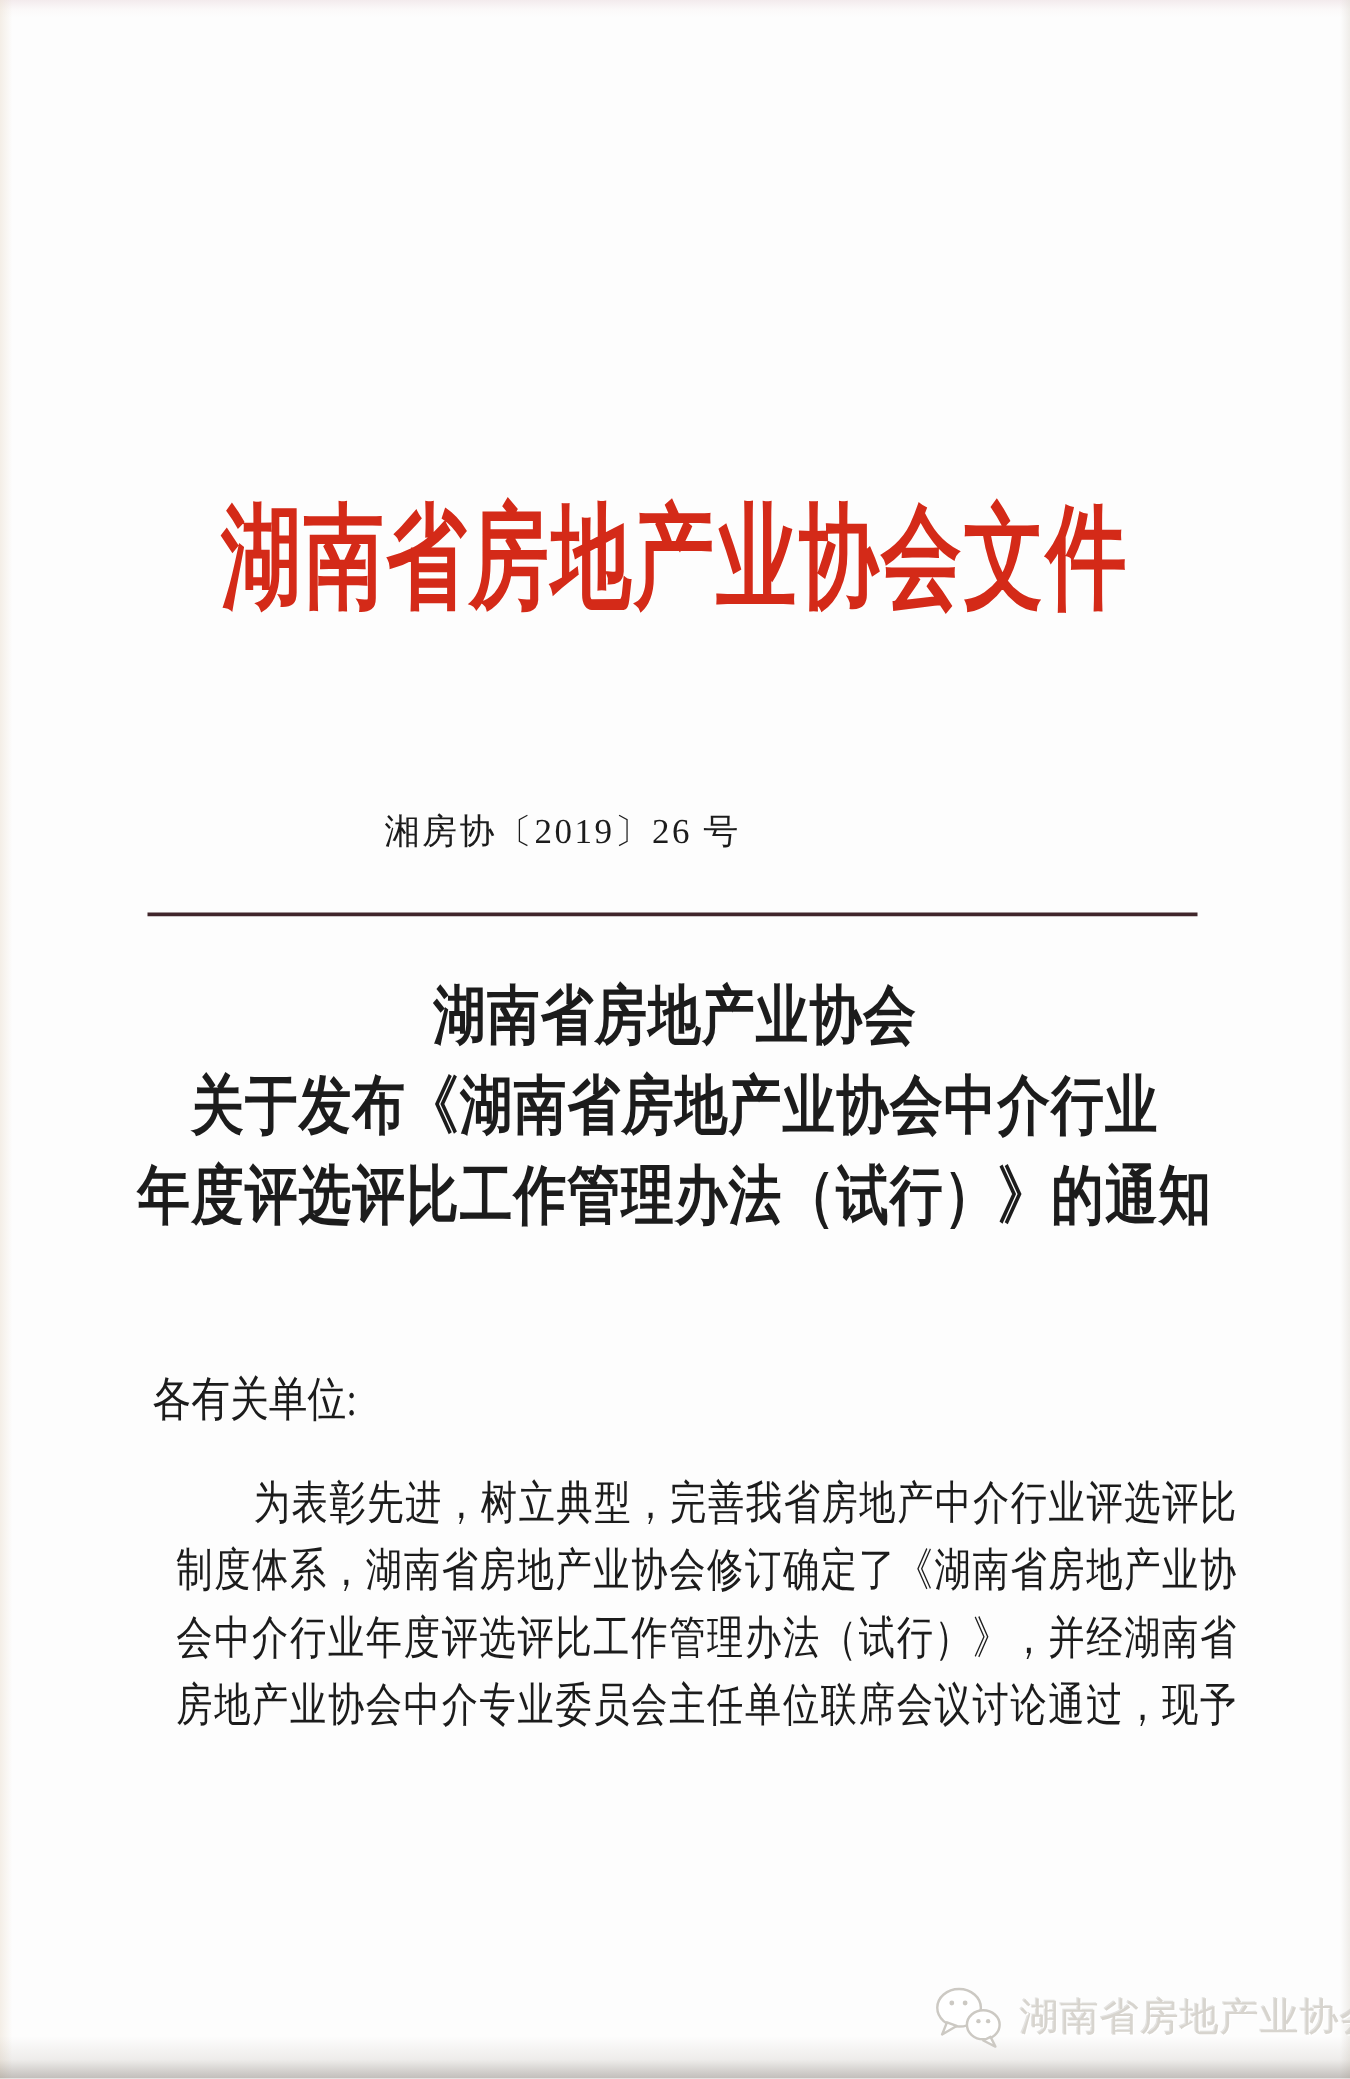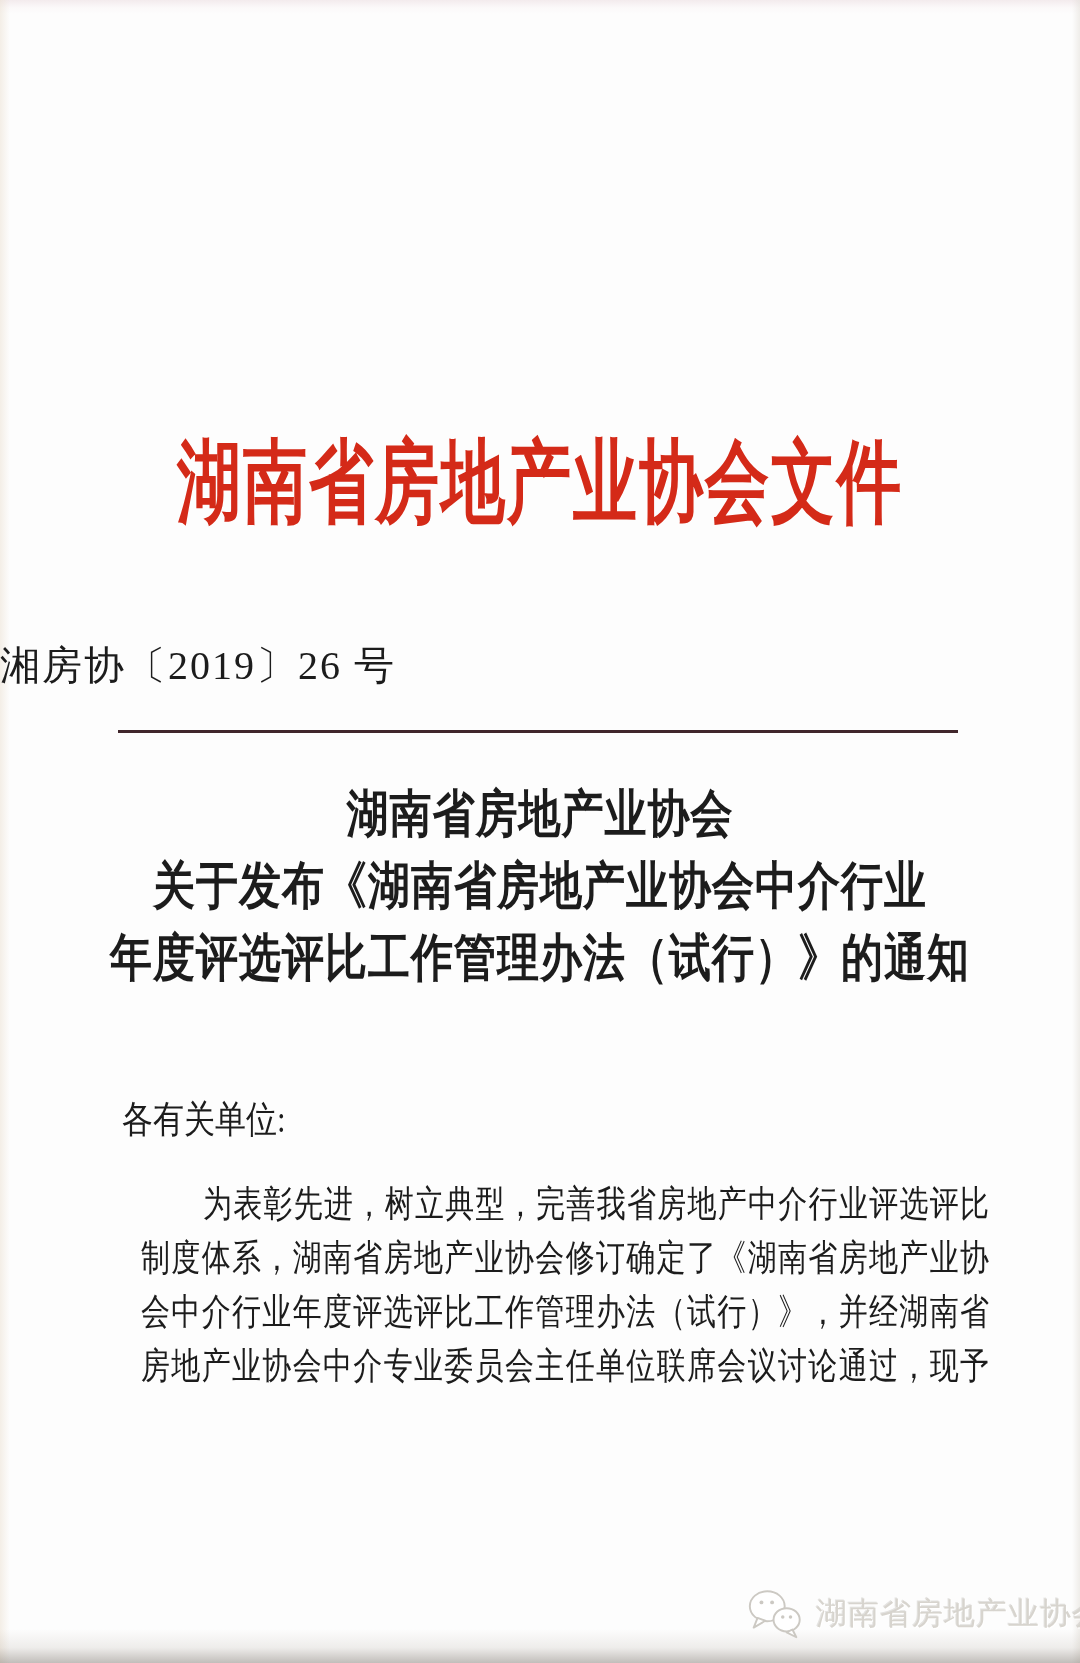--- a/index.html
+++ b/index.html
@@ -50,21 +50,22 @@
     display: inline-block;
     transform: scaleY(1.42);
     transform-origin: 50% 50%;
   }
 
   .doc-number {
     position: absolute;
     left: 0; top: 638px;
     width: 900px; height: 56px;
     line-height: 56px;
-    font-size: 40px;
+    text-align: center;
+    font-size: 28px;
     letter-spacing: 2px;
   }
 
   .separator {
     position: absolute;
     left: 118px; top: 722px;
     width: 840px; height: 3px;
     border: none;
   }
 
@@ -133,21 +134,21 @@
 </head>
 <body>
 
 <div class="page">
 
   <div class="edge-top"></div>
   <div class="edge-left"></div>
   <div class="edge-right"></div>
   <div class="edge-bottom"></div>
 
-  <div class="red-title" id="red-title" style="color: rgb(212, 42, 24); margin-top: 36px;">
+  <div class="red-title" id="red-title" style="color: rgb(212, 42, 24);">
     <span class="stretch">湖南省房地产业协会文件</span>
   </div>
 
   <div class="doc-number">湘房协〔2019〕26 号</div>
 
   <hr class="separator" id="separator" style="background: rgb(64, 38, 43);">
 
   <div class="notice-title">
     <div class="t-line">湖南省房地产业协会</div>
     <div class="t-line">关于发布《湖南省房地产业协会中介行业</div>

